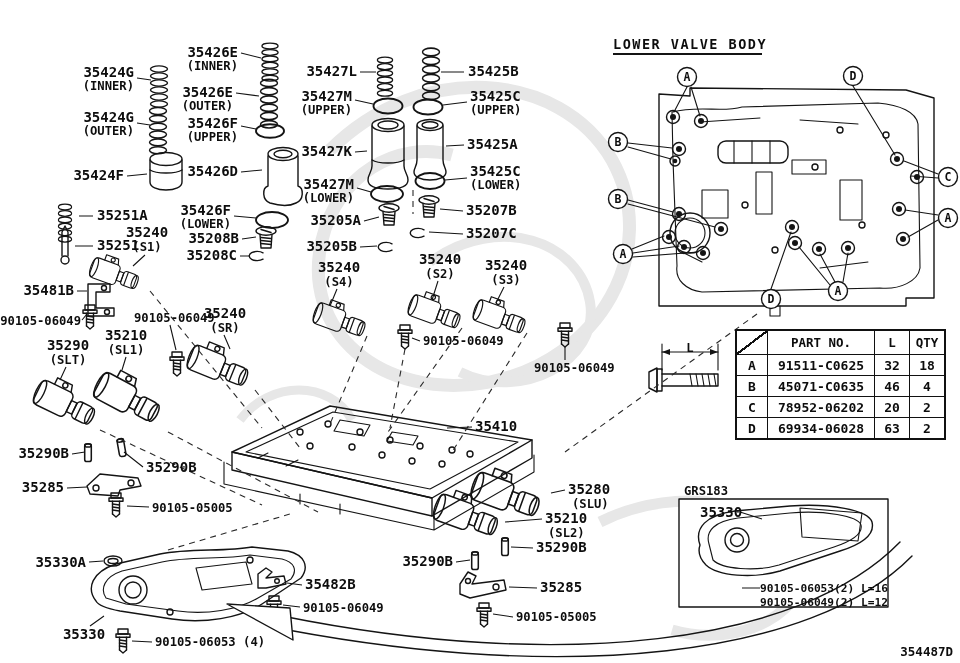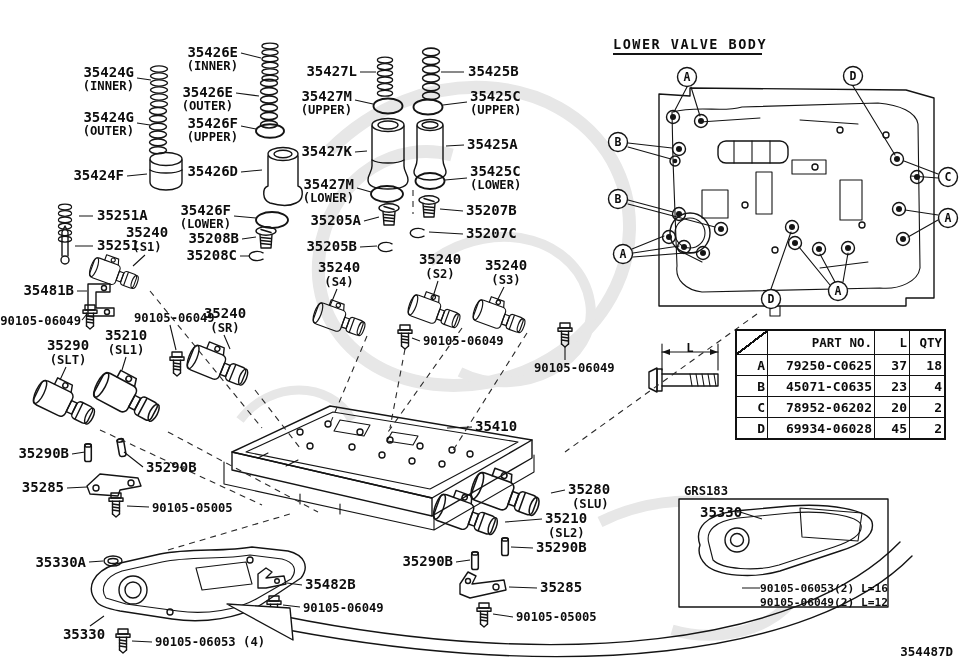--- a/index.html
+++ b/index.html
@@ -16,21 +16,21 @@
   .co{font-size:11.5px;text-anchor:middle;}
   .ln{stroke:#141414;fill:none;stroke-width:1.4;stroke-linecap:round;stroke-linejoin:round;}
   .ln2{stroke:#141414;fill:none;stroke-width:1.1;stroke-linecap:round;stroke-linejoin:round;}
   .ld{stroke:#141414;stroke-width:1.1;}
   .dash{stroke:#2a2a2a;stroke-width:1.1;stroke-dasharray:6 5;fill:none;}
   .wm{stroke:#e7e7e7;fill:none;}
   
   .bolt-table{position:absolute;left:735px;top:329px;border-collapse:collapse;
               font-family:"DejaVu Sans Mono",monospace;font-weight:bold;font-size:13px;color:#0d0d0d;
               border:2.5px solid #111;background:#fff;}
-  .bolt-table th,.bolt-table td{border:1.8px solid #111;text-align:right;padding:0 2px;height:20px;}
+  .bolt-table th,.bolt-table td{border:1.8px solid #111;text-align:center;padding:0 2px;height:20px;}
   .bolt-table th{height:23px;font-size:12.5px;}
   .c-key{width:26px;} .c-part{width:102px;} .c-l{width:30px;} .c-qty{width:30px;}
   th.diag{background:linear-gradient(to bottom right,transparent 47%,#111 47%,#111 53%,transparent 53%);}
 </style>
 </head>
 <body>
 
 <div class="stage">
 <svg width="960" height="663" viewBox="0 0 960 663">
   <defs>
@@ -446,37 +446,37 @@
     <tr>
       <th class="diag c-key"></th>
       <th class="c-part">PART NO.</th>
       <th class="c-l">L</th>
       <th class="c-qty">QTY</th>
     </tr>
   </thead>
   <tbody>
     <tr>
       <td>A</td>
-      <td>79250-C0625</td>
-      <td>37</td>
+      <td>91511-C0625</td>
+      <td>32</td>
       <td>18</td>
     </tr>
     <tr>
       <td>B</td>
       <td>45071-C0635</td>
-      <td>23</td>
+      <td>46</td>
       <td>4</td>
     </tr>
     <tr>
       <td>C</td>
       <td>78952-06202</td>
       <td>20</td>
       <td>2</td>
     </tr>
     <tr>
       <td>D</td>
       <td>69934-06028</td>
-      <td>45</td>
+      <td>63</td>
       <td>2</td>
     </tr>
   </tbody>
 </table>
 </div>
 
 </body></html>

